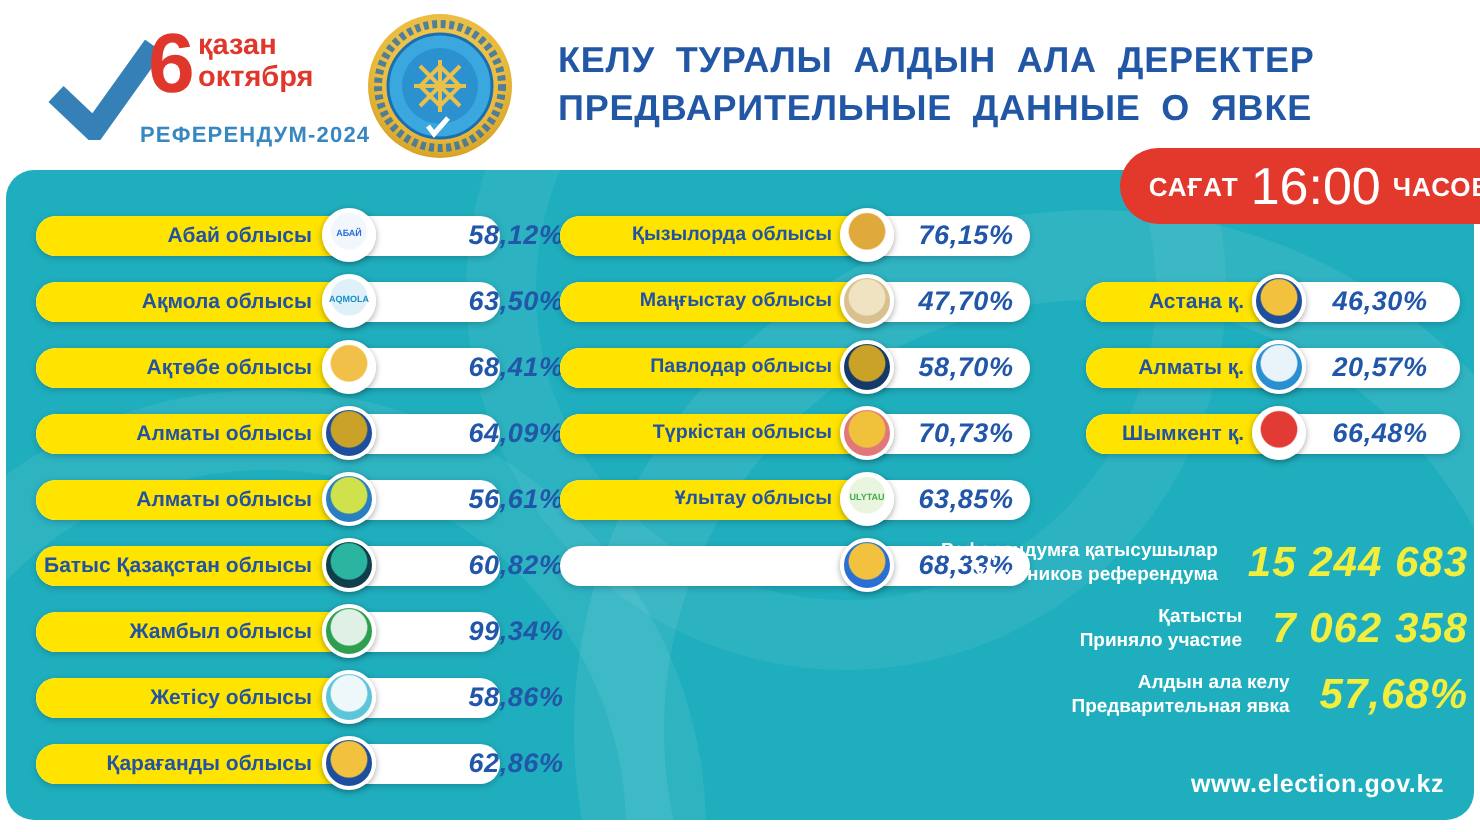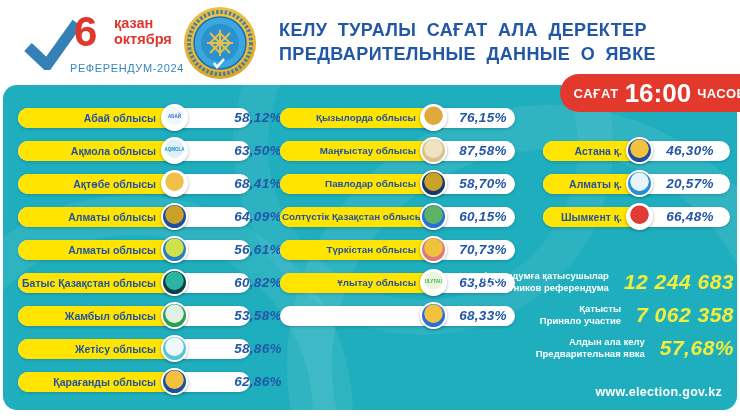--- a/index.html
+++ b/index.html
@@ -3,41 +3,41 @@
 <meta charset="utf-8">
 <style>
   html,body{margin:0;padding:0;}
   .canvas{position:relative;width:740px;height:416px;background:#fff;overflow:hidden;
           font-family:"Liberation Sans",sans-serif;}
   
   .logo{position:absolute;left:24px;top:8px;width:170px;height:74px;}
   .check-svg{position:absolute;left:0;top:12px;}
   .six{position:absolute;left:50px;top:2px;font-size:42px;line-height:44px;font-weight:bold;
        color:var(--logo_red,#E0372C);}
-  .months{position:absolute;left:90px;top:8px;color:var(--logo_red,#E0372C);font-weight:bold;
+  .months{position:absolute;left:75px;top:8px;color:var(--logo_red,#E0372C);font-weight:bold;
           font-size:14.5px;line-height:15.5px;}
   .months span{display:block;}
-  .event{position:absolute;left:46px;top:54px;color:var(--logo_blue,#3787C0);font-weight:normal;
+  .event{position:absolute;left:46px;top:54px;color:var(--logo_blue,#3787C0);font-weight:bold;
          font-size:11px;letter-spacing:.6px;white-space:nowrap;}
   .cec{position:absolute;left:183px;top:6px;width:74px;height:74px;}
   .title{position:absolute;left:279px;top:18px;color:var(--title_blue,#2257A6);font-weight:bold;
          font-size:18px;line-height:24px;letter-spacing:.4px;word-spacing:5px;white-space:nowrap;}
   
   .panel{position:absolute;left:3px;top:85px;width:734px;height:325px;border-radius:14px;
          background:var(--teal,#1FAEBD);overflow:hidden;}
   .swirl{position:absolute;border-radius:50%;}
   .swirl1{right:-70px;top:20px;width:430px;height:430px;border:45px solid rgba(255,255,255,.08);}
   .swirl2{left:-90px;top:110px;width:360px;height:360px;border:40px solid rgba(255,255,255,.07);}
   .swirl3{left:230px;top:-130px;width:310px;height:310px;border:35px solid rgba(255,255,255,.06);}
   
   .badge{position:absolute;left:560px;top:74px;width:200px;height:38px;z-index:6;
          background:var(--red,#E3392D);border-radius:20px 0 0 20px;display:flex;
          align-items:center;justify-content:center;gap:6px;color:#fff;}
   .badge .small{font-size:13px;font-weight:bold;letter-spacing:.5px;}
-  .badge .time{font-size:26px;font-weight:bold;line-height:26px;}
+  .badge .time{font-size:26px;font-weight:normal;line-height:26px;}
   
   .col{position:absolute;display:flex;flex-direction:column;gap:13px;z-index:3;}
   .col-left{left:18px;top:108px;}
   .col-mid{left:280px;top:108px;}
   .col-city{left:543px;top:141px;}
   .row{position:relative;height:20px;background:#fff;border-radius:11px;
        box-shadow:0 1px 3px rgba(0,40,60,.25);}
   .col-left .row{width:232px;}
   .col-mid .row{width:235px;}
   .col-city .row{width:187px;}
@@ -100,21 +100,21 @@
     <circle cx="37" cy="37" r="19" fill="#2b92cf"></circle>
     <g stroke="#e8c04b" stroke-width="2" fill="none">
       <path d="M27 27 L47 47 M47 27 L27 47"></path>
       <rect x="30" y="30" width="14" height="14" transform="rotate(45 37 37)"></rect>
       <path d="M37 24 V50 M24 37 H50"></path>
     </g>
     <path d="M31 57 l3 4 l7 -8" stroke="#fff" stroke-width="2.5" fill="none"></path>
   </svg>
 
   <div class="title">
-    <div>КЕЛУ ТУРАЛЫ САҒАТ АЛА ДЕРЕКТЕР</div>
+    <div>КЕЛУ ТУРАЛЫ АЛДЫН АЛА ДЕРЕКТЕР</div>
     <div>ПРЕДВАРИТЕЛЬНЫЕ ДАННЫЕ О ЯВКЕ</div>
   </div>
 
   <div class="panel">
     <div class="swirl swirl1"></div>
     <div class="swirl swirl2"></div>
     <div class="swirl swirl3"></div>
   </div>
 
   <div class="badge">
@@ -178,21 +178,21 @@
         </span>
       <span class="pct">60,82%</span>
     </div>
     <div class="row">
       <div class="ypill">
           <span class="label">Жамбыл облысы</span>
         </div>
       <span class="emblem" style="background: radial-gradient(circle at 50% 42%, rgb(223, 240, 228) 0%, rgb(223, 240, 228) 50%, rgb(46, 158, 79) 54%);">
           <i class="em-label"></i>
         </span>
-      <span class="pct">53,58%</span>
+      <span class="pct">99,34%</span>
     </div>
     <div class="row">
       <div class="ypill">
           <span class="label">Жетісу облысы</span>
         </div>
       <span class="emblem" style="background: radial-gradient(circle at 50% 42%, rgb(238, 248, 251) 0%, rgb(238, 248, 251) 50%, rgb(91, 198, 216) 54%);">
           <i class="em-label"></i>
         </span>
       <span class="pct">58,86%</span>
     </div>
@@ -217,39 +217,30 @@
         </span>
       <span class="pct">76,15%</span>
     </div>
     <div class="row">
       <div class="ypill">
           <span class="label">Маңғыстау облысы</span>
         </div>
       <span class="emblem" style="background: radial-gradient(circle at 50% 42%, rgb(239, 227, 194) 0%, rgb(239, 227, 194) 50%, rgb(217, 192, 143) 54%);">
           <i class="em-label"></i>
         </span>
-      <span class="pct">87,58%</span>
+      <span class="pct">47,70%</span>
     </div>
     <div class="row">
       <div class="ypill">
           <span class="label">Павлодар облысы</span>
         </div>
       <span class="emblem" style="background: radial-gradient(circle at 50% 42%, rgb(201, 162, 39) 0%, rgb(201, 162, 39) 50%, rgb(22, 57, 107) 54%);">
           <i class="em-label"></i>
         </span>
       <span class="pct">58,70%</span>
-    </div>
-    <div class="row">
-      <div class="ypill">
-          <span class="label">Солтүстік Қазақстан облысы</span>
-        </div>
-      <span class="emblem" style="background: radial-gradient(circle at 50% 42%, rgb(91, 180, 99) 0%, rgb(91, 180, 99) 50%, rgb(42, 111, 212) 54%);">
-          <i class="em-label"></i>
-        </span>
-      <span class="pct">60,15%</span>
     </div>
     <div class="row">
       <div class="ypill">
           <span class="label">Түркістан облысы</span>
         </div>
       <span class="emblem" style="background: radial-gradient(circle at 50% 42%, rgb(240, 194, 60) 0%, rgb(240, 194, 60) 50%, rgb(226, 119, 122) 54%);">
           <i class="em-label"></i>
         </span>
       <span class="pct">70,73%</span>
     </div>
@@ -299,21 +290,21 @@
       <span class="pct">66,48%</span>
     </div>
   </div>
 
   <div class="stats">
     <div class="stat">
       <div class="stat-label">
         <span>Референдумға қатысушылар</span><br>
         <span>Участников референдума</span>
       </div>
-      <div class="stat-value">12 244 683</div>
+      <div class="stat-value">15 244 683</div>
     </div>
     <div class="stat">
       <div class="stat-label">
         <span>Қатысты</span><br>
         <span>Приняло участие</span>
       </div>
       <div class="stat-value">7 062 358</div>
     </div>
     <div class="stat">
       <div class="stat-label">

